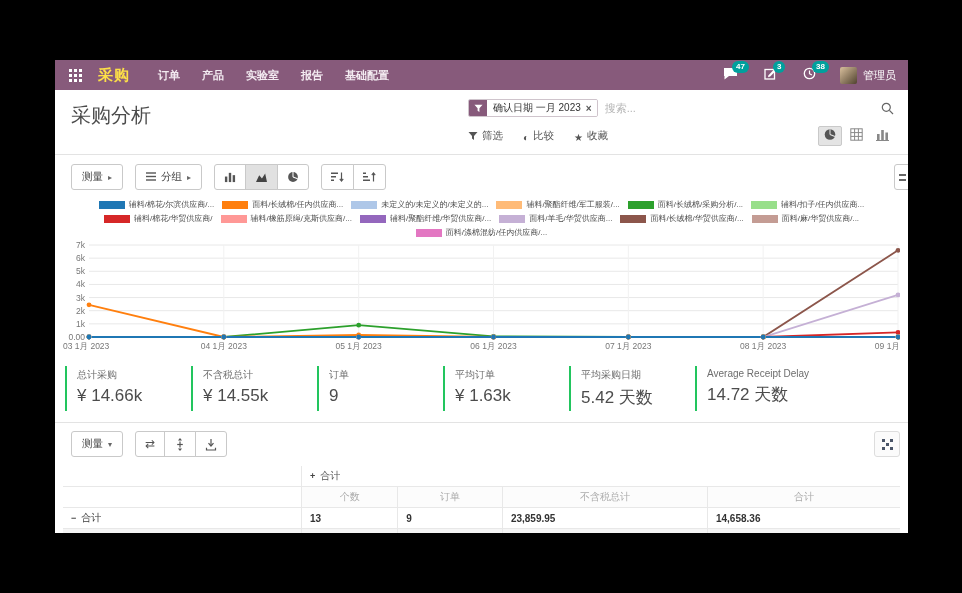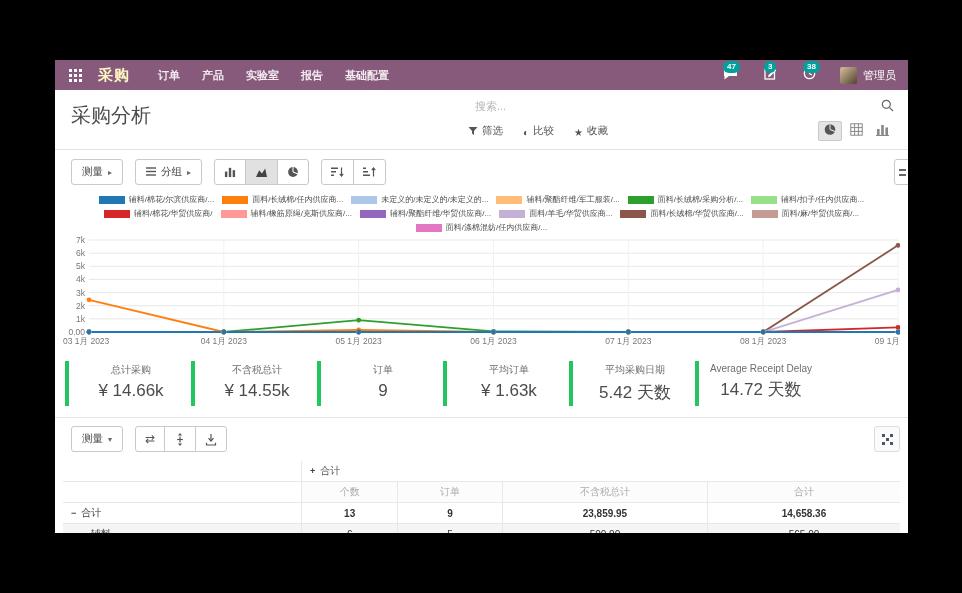--- a/index.html
+++ b/index.html
@@ -3,26 +3,26 @@
 <meta charset="utf-8">
 <style>
   * { margin:0; padding:0; box-sizing:border-box; }
   body { background:#000; font-family:"Liberation Sans", sans-serif; }
   .stage { position:relative; width:962px; height:593px; background:#000; overflow:hidden; }
   .app { position:absolute; left:55px; top:60px; width:853px; height:473px; background:#fff; overflow:hidden; display:flex; flex-direction:column; }
 
   
   .navbar { height:30px; background:var(--brand,#875a7b); display:flex; align-items:center; padding:0 12px 0 14px; flex:0 0 auto; }
   .apps-icon { display:inline-flex; margin-right:16px; cursor:pointer; }
-  .brand { color:#fef9c3; font-size:15px; font-weight:bold; margin-right:28px; letter-spacing:1px; }
+  .brand { color:#fde047; font-size:15px; font-weight:bold; margin-right:28px; letter-spacing:1px; }
   .nav-menus { display:flex; gap:22px; }
   .nav-item { color:#f3ebf1; font-size:11px; font-weight:600; cursor:pointer; }
   .nav-right { margin-left:auto; display:flex; align-items:center; gap:24px; }
   .nav-badge { position:relative; display:inline-flex; cursor:pointer; }
-  .nb-count { position:absolute; top:-5px; left:0; background:var(--badge,#00a09d); color:#fff; font-size:8px; font-weight:bold; border-radius:8px; padding:1px 4px; line-height:1.2; }
+  .nb-count { position:absolute; top:-5px; left:9px; background:var(--badge,#00a09d); color:#fff; font-size:8px; font-weight:bold; border-radius:8px; padding:1px 4px; line-height:1.2; }
   .user-menu { display:flex; align-items:center; gap:6px; cursor:pointer; }
   .avatar { width:17px; height:17px; border-radius:2px; background:linear-gradient(135deg,#cbb392 10%,#8d7a60 55%,#50422f); display:inline-block; }
   .user-name { color:#fff; font-size:11px; }
 
   
   .control-panel { display:flex; justify-content:space-between; padding:9px 14px 8px 16px; border-bottom:1px solid #e3e3e3; flex:0 0 auto; }
   .page-title { font-size:20px; font-weight:normal; color:#4c4c4c; margin-top:3px; }
   .cp-right { width:426px; }
   .searchbar { display:flex; align-items:center; }
   .facet { display:inline-flex; align-items:stretch; border:1px solid #cfc4cc; border-radius:2px; height:18px; overflow:hidden; flex:0 0 auto; }
@@ -55,34 +55,34 @@
 
   .legend { display:flex; flex-wrap:wrap; justify-content:center; margin:9px 0 1px; column-gap:8px; row-gap:3px; }
   .legend-item { display:inline-flex; align-items:center; gap:4px; cursor:pointer; }
   .swatch { width:26px; height:8px; display:inline-block; flex:0 0 auto; }
   .legend-label { font-size:8px; color:#4c4c4c; white-space:nowrap; }
   .chart-svg { display:block; margin-top:3px; }
   .tick { font-size:8.5px; fill:#777; }
 
   
   .kpi-row { display:flex; padding:13px 0 9px 10px; flex:0 0 auto; }
-  .kpi { width:126px; border-left:4px solid #22c55e; padding:2px 8px 2px 10px;text-align:center; }
+  .kpi { width:126px; border-left:2px solid #22c55e; padding:2px 8px 2px 10px; }
   .kpi-label { font-size:10px; color:#6d6d6d; white-space:nowrap; }
   .kpi-value { font-size:17px; color:#4c4c4c; margin-top:4px; white-space:nowrap; }
 
   
   .pivot-section { border-top:1px solid #e3e3e3; margin-top:2px; padding:8px 8px 0; flex:1; }
   .pivot-toolbar { display:flex; gap:12px; height:26px; padding-left:8px; align-items:center; }
   .fs-btn { margin-left:auto; width:26px; height:26px; display:flex; align-items:center; justify-content:center; background:#fbfbfb; border:1px solid #ddd; border-radius:3px; cursor:pointer; }
   .pivot-table { width:100%; border-collapse:collapse; border-style:hidden; margin-top:9px; font-size:10px; color:#333; }
   .pivot-table th, .pivot-table td { border:1px solid #e8e8e8; padding:3px 8px; height:17px; }
   .pt-colgroup { text-align:left; font-weight:normal; color:#555; }
   .pt-mh { text-align:center; font-weight:normal; color:#ababab; background:#fcfcfc; }
   .pt-rh { text-align:left; font-weight:normal; color:#3c3c3c; white-space:nowrap; cursor:pointer; }
-  .pivot-table td { text-align:center; }
+  .pivot-table td { text-align:left; }
   .pt-gray { background:#f5f5f5; }
   .pt-total td { font-weight:bold; }
   .toggle { font-weight:bold; font-size:9px; margin-right:5px; color:#444; }
 </style>
 </head>
 <body>
 
 <div class="stage">
   <div class="app">
 
@@ -137,20 +137,29 @@
           <span class="avatar"></span>
           <span class="user-name">管理员</span>
         </span>
       </div>
     </nav>
 
     <div class="control-panel">
       <h1 class="page-title">采购分析</h1>
       <div class="cp-right">
         <div class="searchbar">
+          <span class="facet">
+            <span class="facet-icon">
+              <svg width="9" height="9" viewBox="0 0 10 10">
+                  <path d="M0.5 0.8h9L6 4.8v4.2L4 7.6V4.8z" fill="#fff"></path>
+                </svg>
+            </span>
+            <span class="facet-label">确认日期 一月 2023</span>
+            <span class="facet-remove">×</span>
+          </span>
           <input class="search-input" placeholder="搜索..." style="">
           <span class="search-icon">
             <svg width="13" height="13" viewBox="0 0 13 13">
                 <circle cx="5.3" cy="5.3" r="4" fill="none" stroke="#666" stroke-width="1.2"></circle>
                 <line x1="8.4" y1="8.4" x2="12" y2="12" stroke="#666" stroke-width="1.2"></line>
               </svg>
           </span>
         </div>
         <div class="cp-row2">
           <div class="filter-btns" id="filterBtns">

